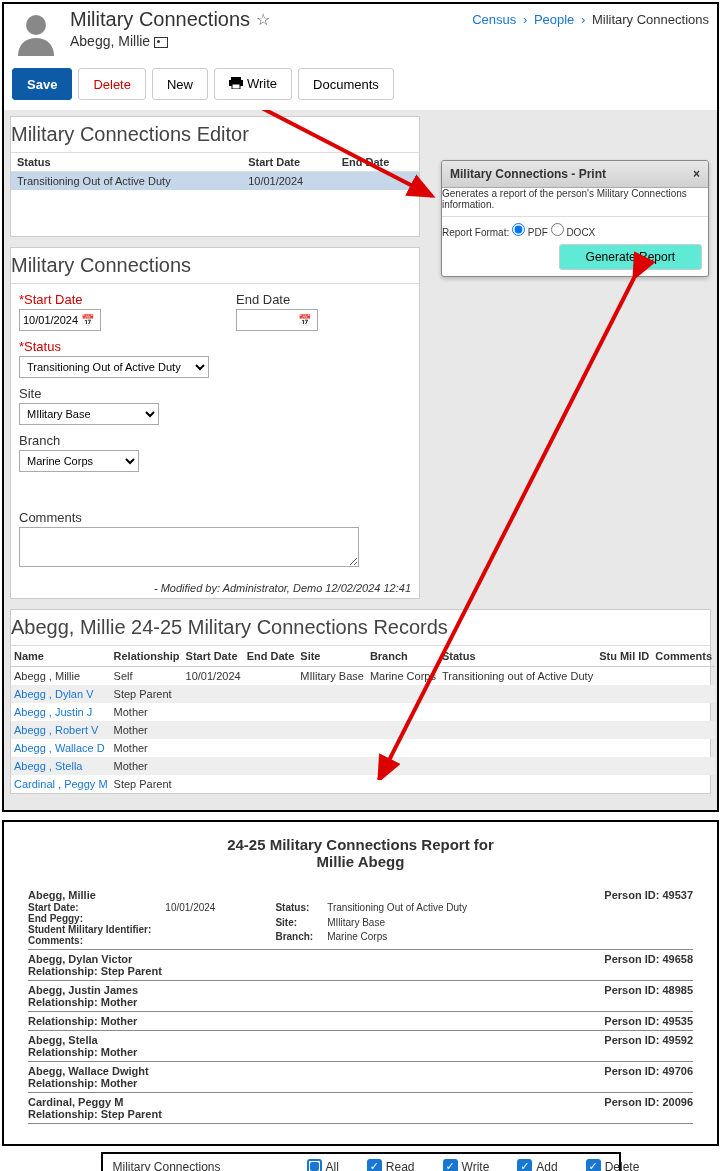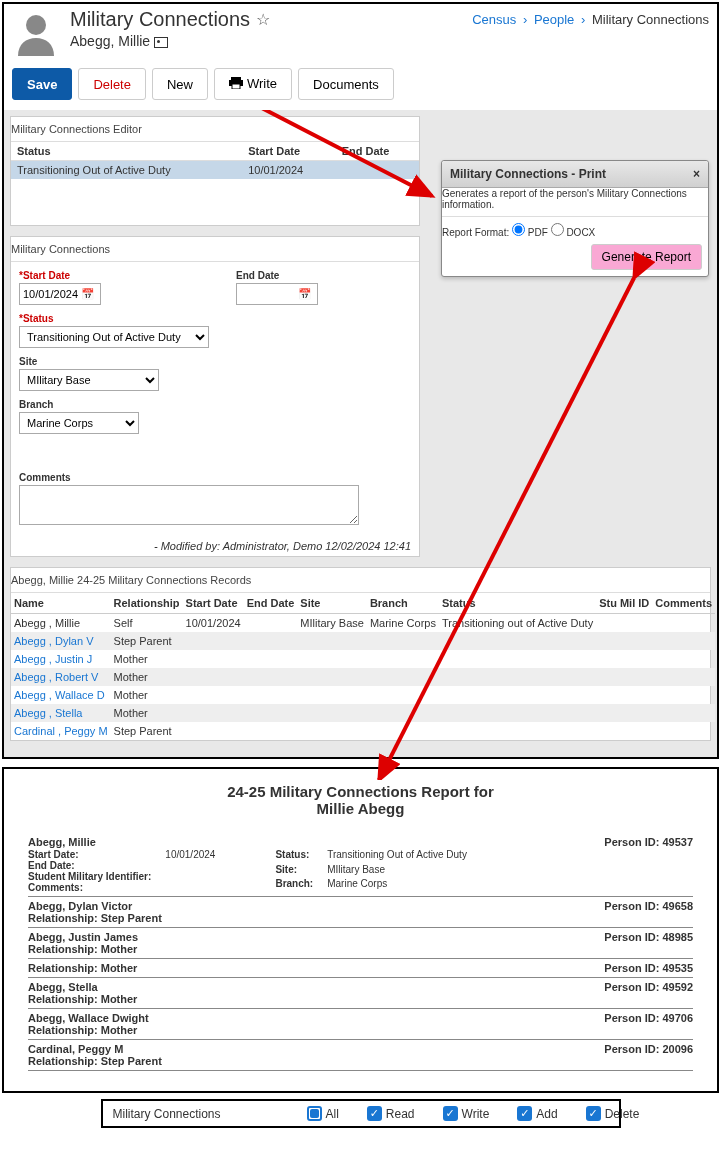--- a/index.html
+++ b/index.html
@@ -18,44 +18,44 @@
 .breadcrumb { font-size: 13px; color: #333; padding-top: 4px; }
 .breadcrumb a { color: #1976d2; text-decoration: none; }
 .breadcrumb .sep { color: #1976d2; margin: 0 3px; }
 .button-row { padding: 6px 8px 10px 8px; display: flex; gap: 6px; }
 .btn { padding: 7px 14px; border: 1px solid #ccc; background: #fff; font-size: 13px; border-radius: 3px; cursor: pointer; }
 .btn-primary { background: #0d5aa7; color: #fff; border-color: #0d5aa7; font-weight: bold; }
 .btn-danger { color: #c00; }
 .btn .print-icon { display: inline-block; vertical-align: middle; margin-right: 4px; }
 .content-area { background: #e8e8e8; padding: 6px; position: relative; }
 .sub-panel { background: #fff; border: 1px solid #ccc; margin-bottom: 10px; }
-.sub-panel-title { font-size: 11px; padding: 6px 0; color: #444; border-bottom: 1px solid #ddd; }
+.sub-panel-title { font-size: 20px; padding: 6px 0; color: #444; border-bottom: 1px solid #ddd; }
 .editor-table { width: 100%; border-collapse: collapse; font-size: 11px; }
 .editor-table th { text-align: left; padding: 3px 6px; font-weight: bold; background: #fff; border-bottom: 1px solid #ddd; }
 .editor-table td { padding: 3px 6px; }
 .editor-table .selected-row { background: #c5d7e8; }
 .editor-body { min-height: 60px; }
 .form-section { padding: 8px; width: 410px; }
 .form-row { display: flex; gap: 30px; margin-bottom: 8px; }
 .form-field { flex: 0 0 auto; }
-.form-label { display: block; font-size: 10px; font-weight: bold; margin-bottom: 2px; }
+.form-label { display: block; font-size: 13px; font-weight: normal; margin-bottom: 2px; }
 .form-label.required { color: #c00; }
 .date-input { display: flex; align-items: center; border: 1px solid #aaa; width: 82px; height: 22px; padding: 0 3px; font-size: 11px; background: #fff; }
 .date-input input { border: none; width: 58px; font-size: 11px; outline: none; }
 .cal-icon { font-size: 11px; }
 .sel, .txt { border: 1px solid #aaa; height: 22px; font-size: 11px; padding: 0 3px; background: #fff; }
 .sel { min-width: 120px; }
 .comments-box { width: 340px; height: 40px; border: 1px solid #aaa; resize: both; font-size: 11px; }
 .modified-by { text-align: right; font-style: italic; font-size: 11px; padding: 4px 8px; }
 .print-dialog { position: absolute; right: 8px; top: 50px; width: 268px; background: #fff; border: 1px solid #888; border-radius: 3px; box-shadow: 0 2px 4px rgba(0,0,0,0.2); }
 .print-dialog-header { background: linear-gradient(#e8e8e8, #d0d0d0); padding: 6px 8px; font-weight: bold; font-size: 12px; display: flex; justify-content: space-between; border-bottom: 1px solid #aaa; border-radius: 3px 3px 0 0; }
 .print-dialog-body { font-size: 10px; }
 .print-dialog-body hr { margin: 6px 0; border: none; border-top: 1px solid #ddd; }
 .print-dialog-footer { text-align: right; padding: 6px; }
-.gen-btn { padding: 5px 10px; border: 1px solid #ccc; background: #f9a8d4; font-size: 12px; border-radius: 3px; }
+.gen-btn { padding: 5px 26px; border: 1px solid #ccc; background: #5eead4; font-size: 12px; border-radius: 3px; }
 .records-table { width: 100%; border-collapse: collapse; font-size: 11px; }
 .records-table th { text-align: left; padding: 4px 3px; font-weight: bold; border-bottom: 1px solid #ccc; white-space: nowrap; }
 .records-table td { padding: 3px 3px; white-space: nowrap; }
 .records-table tr:nth-child(even) td { background: #eee; }
 .link { color: #1976d2; }
 .arrow-svg { position: absolute; pointer-events: none; z-index: 100; }
 
 .report-panel { border: 2px solid #000; margin: 8px 2px 6px 2px; padding: 14px 24px 20px 24px; font-size: 11px; position: relative; }
 .report-title { text-align: center; font-size: 15px; font-weight: bold; margin-bottom: 16px; }
 .report-row { display: flex; border-bottom: 1px solid #888; padding: 3px 0; }
@@ -324,21 +324,21 @@
     <div>Millie Abegg</div>
   </div>
 
   <div class="report-row">
     <div class="report-left">
       <div class="report-name">Abegg, Millie</div>
       <div class="detail-grid">
         <div class="dcol">
           <span class="dlabel">Start Date:</span>
             <span>10/01/2024</span>
-          <span class="dlabel">End Date:</span>
+          <span class="dlabel">End Peggy:</span>
             <span></span>
           <span class="dlabel">Student Military Identifier:</span>
             <span></span>
           <span class="dlabel">Comments:</span>
             <span></span>
         </div>
         <div class="dcol">
           <span class="dlabel">Status:</span>
             <span>Transitioning Out of Active Duty</span>
           <span class="dlabel">Site:</span>

